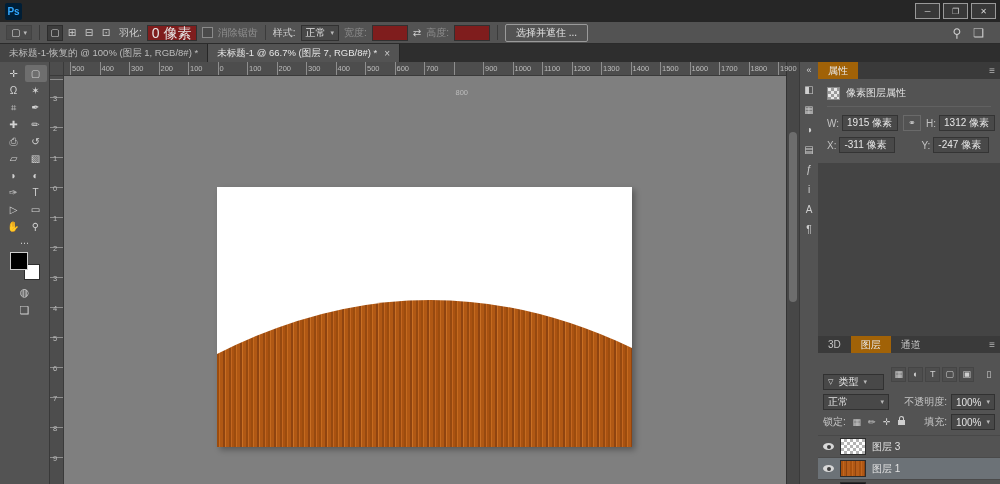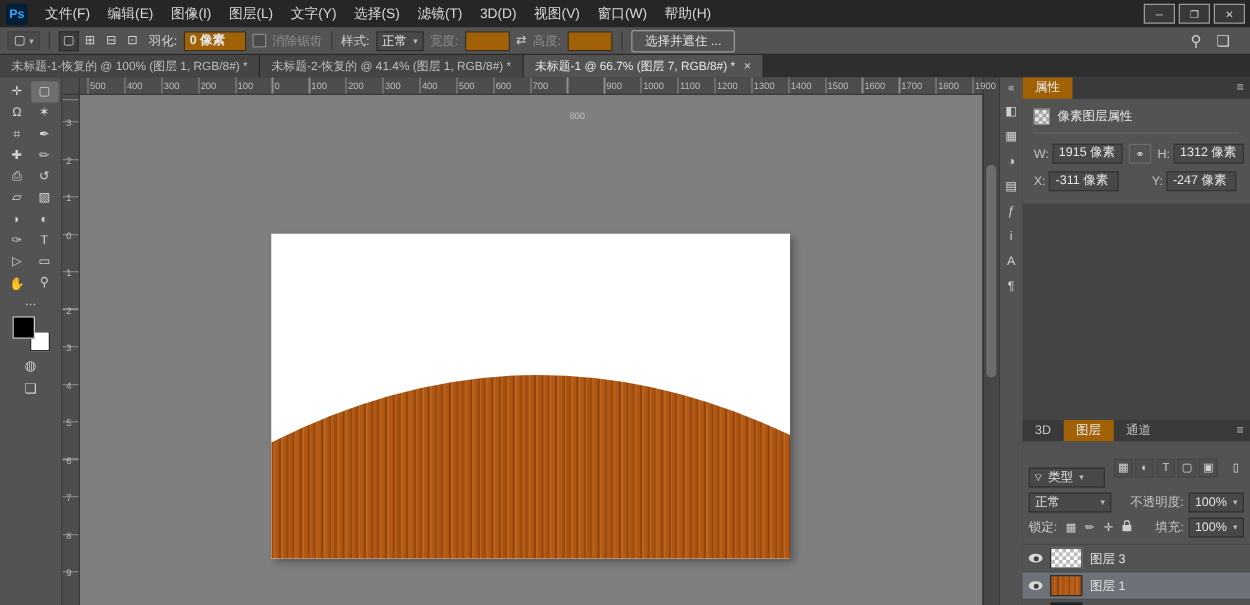--- a/index.html
+++ b/index.html
@@ -24,22 +24,22 @@
   .tool-preset{display:flex;align-items:center;gap:3px;padding:1px 4px;border:1px solid #434343;
                background:#4a4a4a;font-size:10px;color:#d6d6d6;}
   .dd-arrow{font-size:7px;color:#b8b8b8;}
   .opt-sep{width:1px;height:15px;background:#3b3b3b;margin:0 2px;}
   .mode-icons{display:flex;gap:1px;}
   .mode-icon{width:16px;height:16px;display:flex;align-items:center;justify-content:center;
              font-size:10px;color:#cfcfcf;box-sizing:border-box;}
   .mode-icon.active{background:#3c3c3c;border:1px solid #2d2d2d;}
   .opt-label{color:#cfcfcf;white-space:nowrap;}
   .opt-label.disabled{color:#8e8e8e;}
-  .opt-field{background:#a16207;border:1px solid #313131;color:#e6e6e6;font-size:10px;
-             padding:0 4px;height:14px;line-height:14px;min-width:40px;font-weight:bold;}
+  .opt-field{background:#7f1d1d;border:1px solid #313131;color:#e6e6e6;font-size:14px;
+             padding:0 4px;height:14px;line-height:14px;min-width:40px;}
   .opt-field.small{min-width:26px;width:26px;}
   .checkbox{width:9px;height:9px;border:1px solid #8a8a8a;background:#4a4a4a;display:inline-block;flex:none;}
   .dropdown{display:flex;align-items:center;gap:5px;background:#484848;border:1px solid #313131;
             padding:0 4px;height:14px;font-size:10px;color:#e2e2e2;}
   .sam-btn{border:1px solid #9a9a9a;border-radius:2px;padding:1px 10px;font-size:10px;
            color:#e2e2e2;background:transparent;white-space:nowrap;}
   .opt-right{margin-left:auto;display:flex;gap:12px;align-items:center;padding-right:10px;
              font-size:12px;color:#cfcfcf;}
 
   
@@ -144,33 +144,20 @@
   .mini-lock::before{content:"";position:absolute;left:1px;top:-4px;width:3px;height:3px;
                      border:1px solid #cfcfcf;border-bottom:none;border-radius:3px 3px 0 0;}
 </style>
 </head>
 <body>
 
 <div id="app">
 
   <div class="menubar">
     <div class="ps-logo">Ps</div>
-    <div class="menu-items">
-        <div class="menu-item">文件(F)</div>
-        <div class="menu-item">编辑(E)</div>
-        <div class="menu-item">图像(I)</div>
-        <div class="menu-item">图层(L)</div>
-        <div class="menu-item">文字(Y)</div>
-        <div class="menu-item">选择(S)</div>
-        <div class="menu-item">滤镜(T)</div>
-        <div class="menu-item">3D(D)</div>
-        <div class="menu-item">视图(V)</div>
-        <div class="menu-item">窗口(W)</div>
-        <div class="menu-item">帮助(H)</div>
-      </div>
     <div class="win-controls">
       <div class="win-btn">─</div>
       <div class="win-btn">❐</div>
       <div class="win-btn">✕</div>
     </div>
   </div>
 
   <div class="optionsbar">
     <div class="tool-preset">
       <span>▢</span>
@@ -202,23 +189,20 @@
     <button class="sam-btn">选择并遮住 ...</button>
     <div class="opt-right">
       <span>⚲</span>
       <span>❏</span>
     </div>
   </div>
 
   <div class="tabsbar">
       <div class="doc-tab">
         <span>未标题-1-恢复的 @ 100% (图层 1, RGB/8#) *</span>
-      </div>
-      <div class="doc-tab">
-        <span>未标题-2-恢复的 @ 41.4% (图层 1, RGB/8#) *</span>
       </div>
       <div class="doc-tab active">
         <span>未标题-1 @ 66.7% (图层 7, RGB/8#) *</span>
         <span class="tab-close">×</span>
       </div>
     </div>
 
   <div class="toolbar">
     <div class="tools-grid">
         <div class="tool">✛</div>

